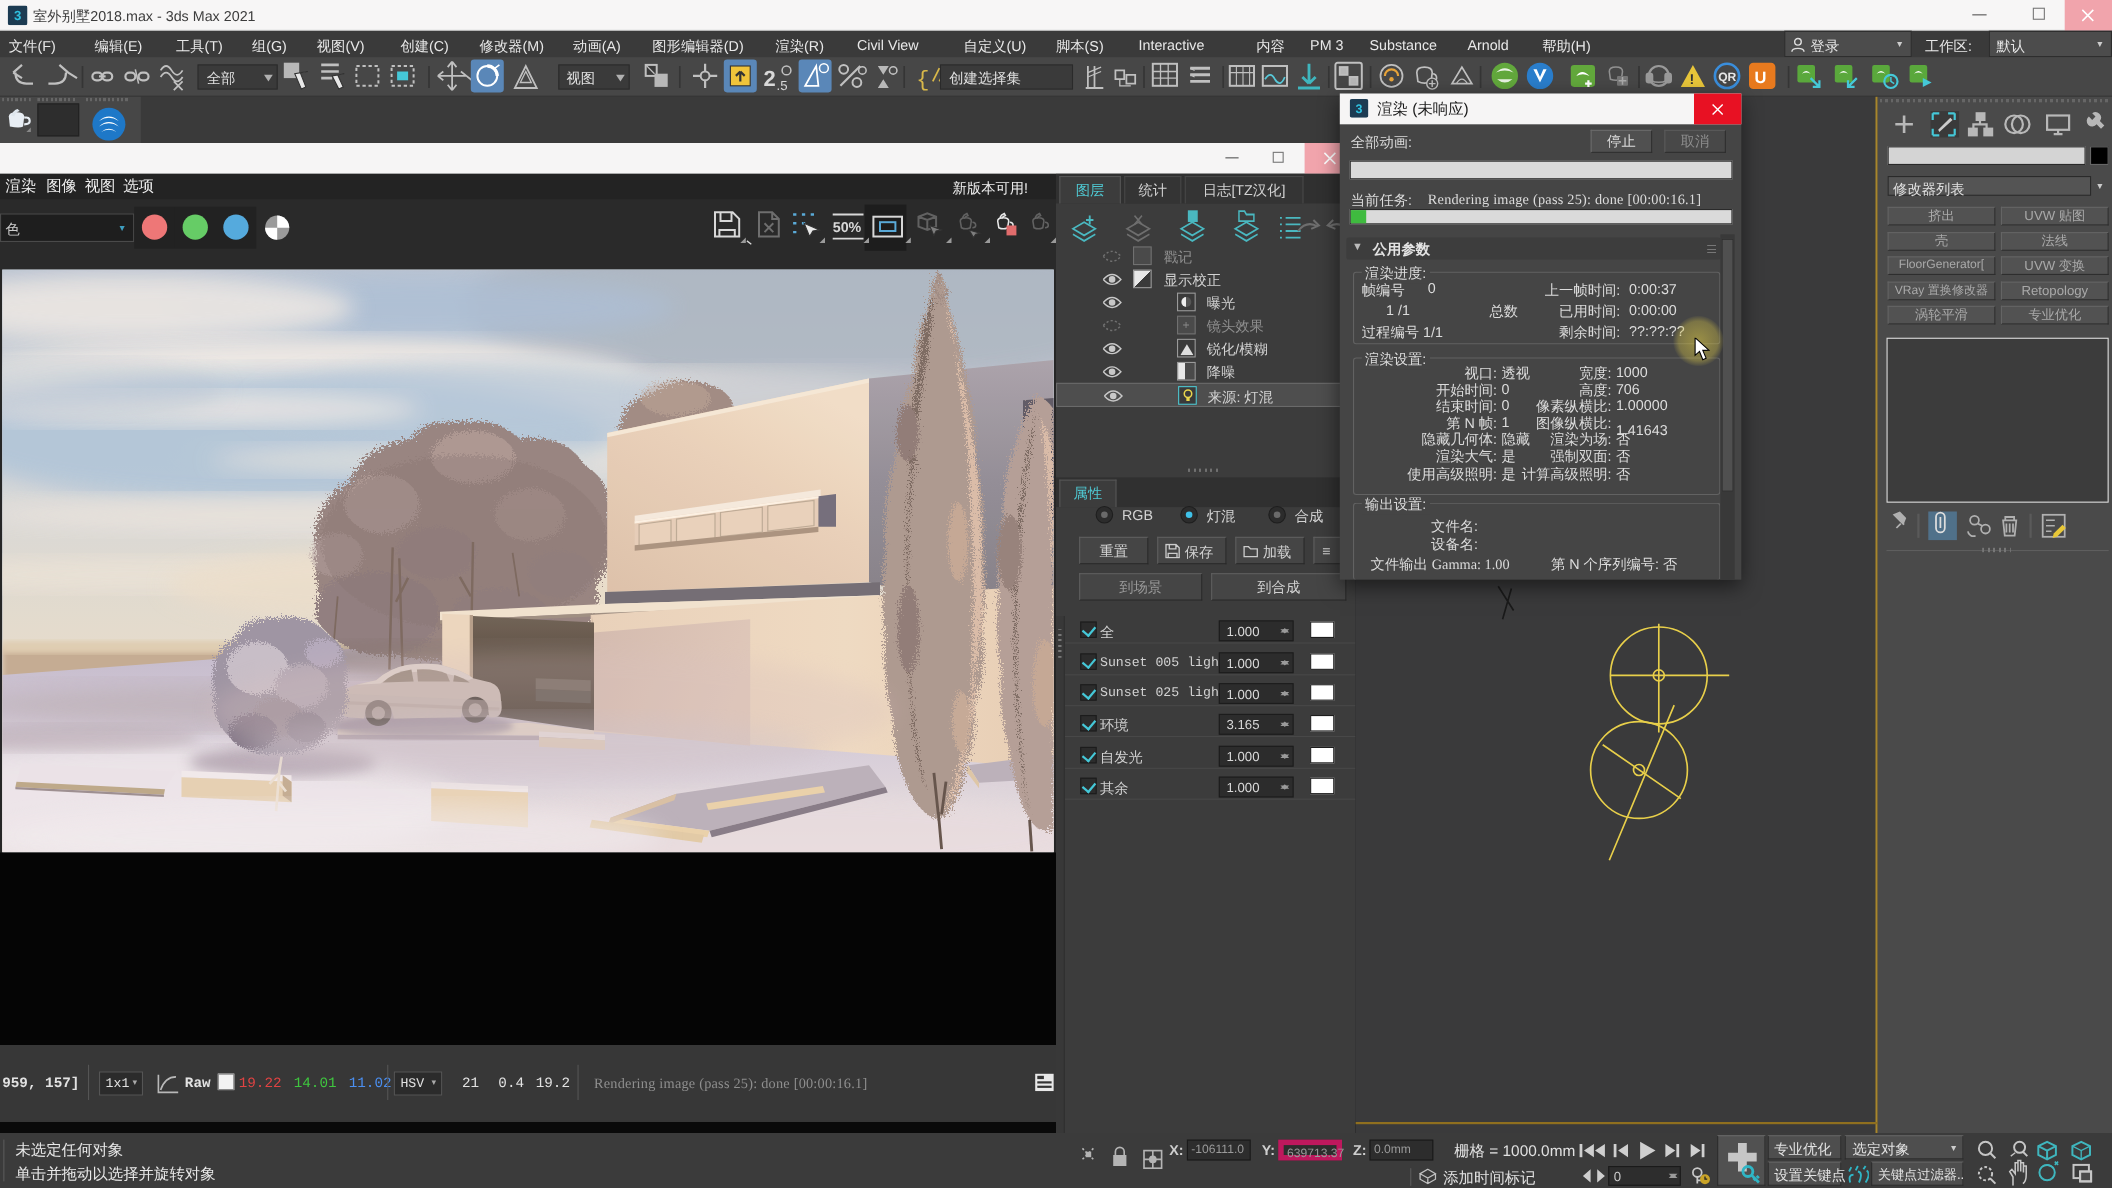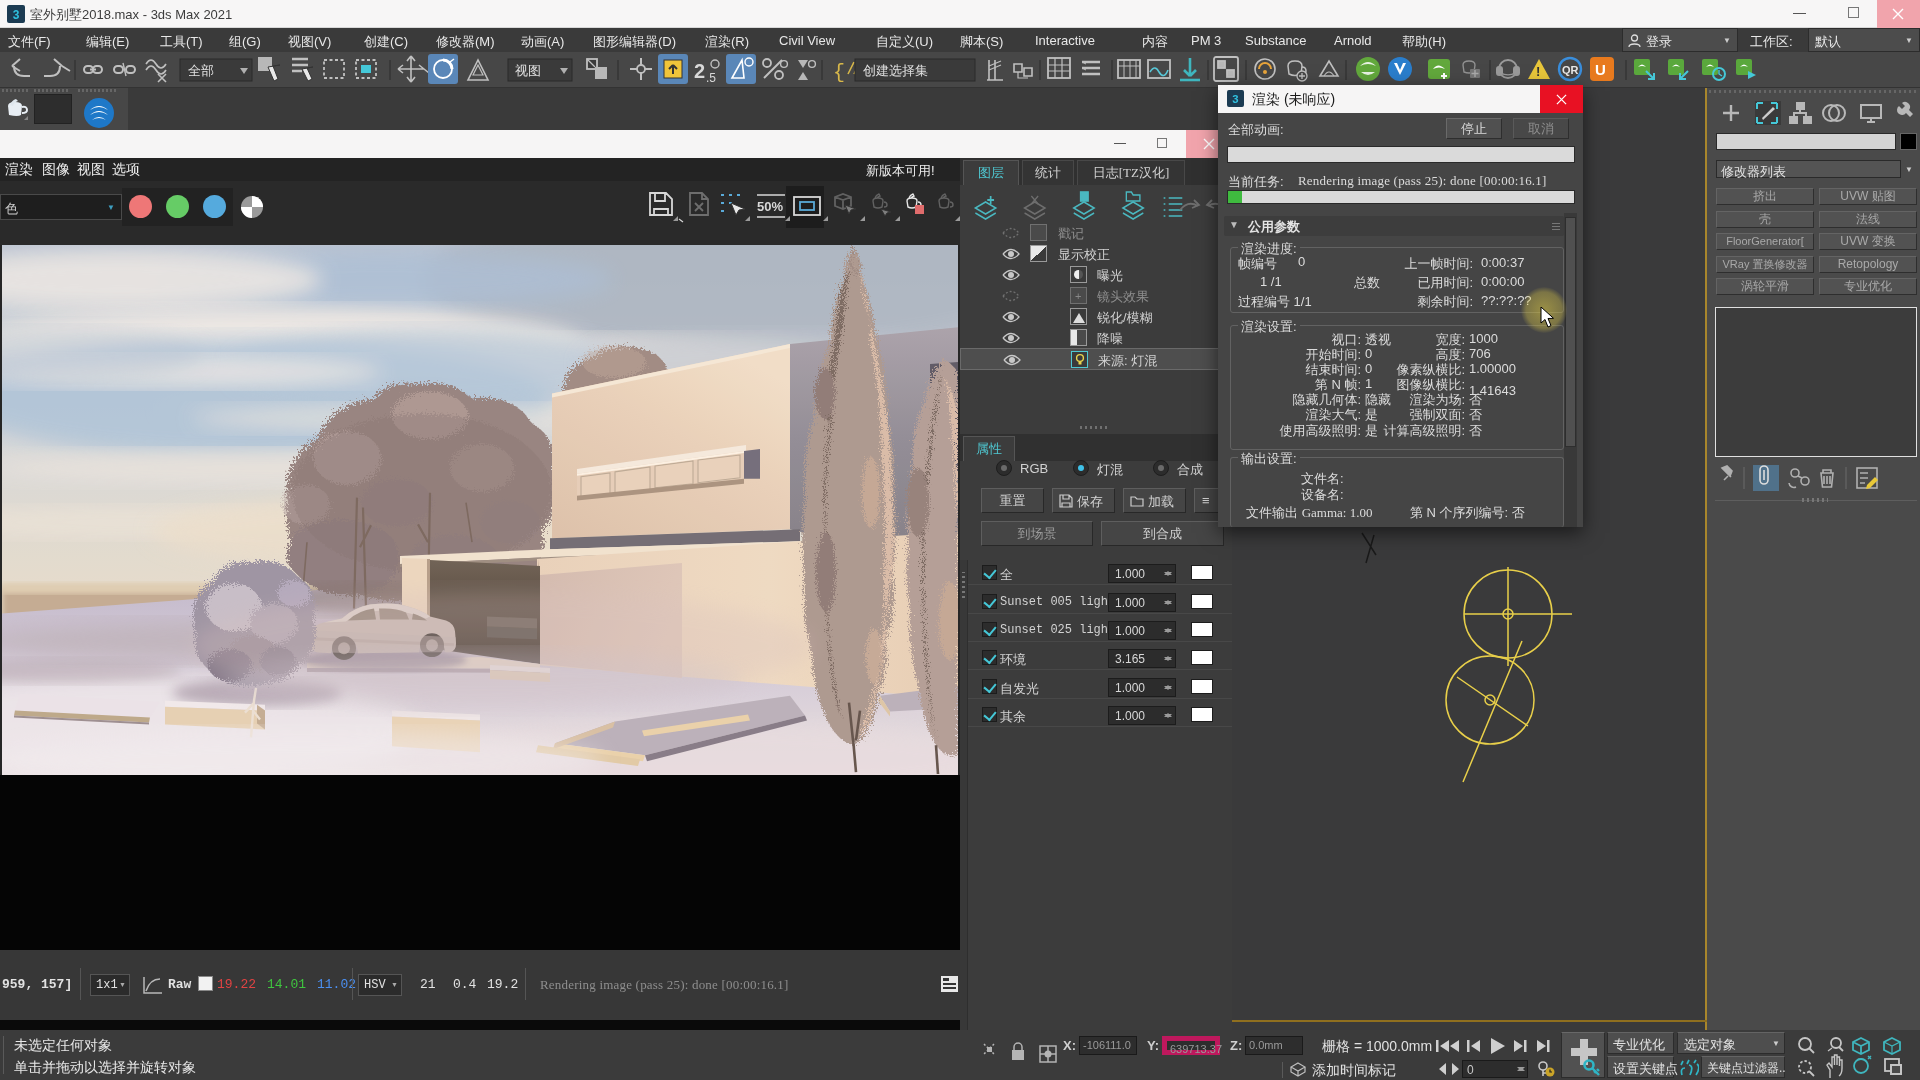--- a/index.html
+++ b/index.html
@@ -677,21 +677,21 @@
         </svg>
   </div>
   <div class="abs" style="left:0;top:890px;width:1232px;height:10px;background:#0a0a0a;"></div>
 </div>
 
 <div class="abs" id="layers" style="left:960px;top:158px;width:272px;height:872px;background:#3c3c3c;font-size:13px;color:#d2d2d2;">
 
   <div class="abs" style="left:0;top:0;width:272px;height:27px;background:#303030;">
     <div class="abs" style="left:3px;top:2px;width:56px;height:25px;background:#3c3c3c;border:1px solid #555;border-bottom:none;text-align:center;"><span style="line-height:24px;color:#4fc8d2;">图层</span></div>
     <div class="abs" style="left:62px;top:2px;width:52px;height:25px;background:#343434;border:1px solid #484848;border-bottom:none;text-align:center;"><span style="line-height:24px;">统计</span></div>
-    <div class="abs" style="left:117px;top:2px;width:108px;height:25px;background:#343434;border:1px solid #484848;border-bottom:none;text-align:center;"><span style="line-height:24px;font-family:Liberation Serif, serif;">日志[TZ汉化]</span></div>
+    <div class="abs" style="left:117px;top:2px;width:108px;height:25px;background:#343434;border:1px solid #484848;border-bottom:none;text-align:center;"><span style="line-height:24px;">日志[TZ汉化]</span></div>
   </div>
 
   <svg class="abs" style="left:12px;top:32px;" width="212" height="32" viewBox="0 0 250 32" preserveAspectRatio="none">
     <g fill="none" stroke-width="1.6">
       <g stroke="#4ab8c0">
             <path d="M4 18 l12-6 12 6 -12 6z"></path>
             <path d="M4 23 l12 6 12-6"></path>
             <path d="M22 6 v8 m-4-4 h8" stroke-width="2"></path>
           </g>
       <g stroke="#6e6e6e">

